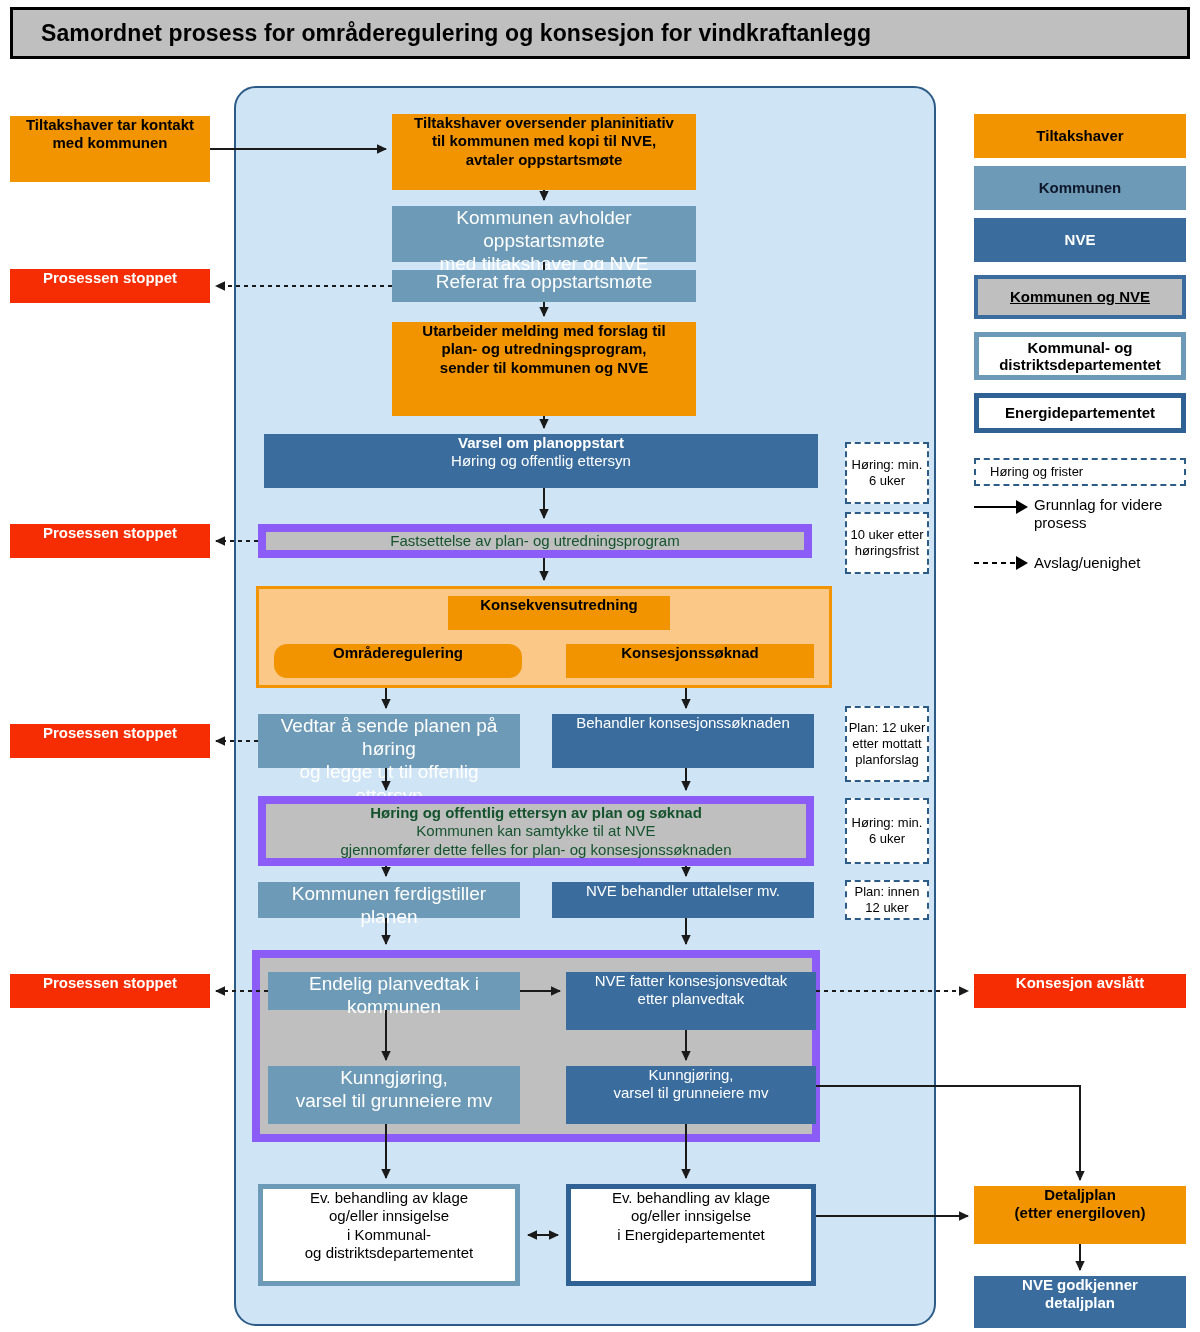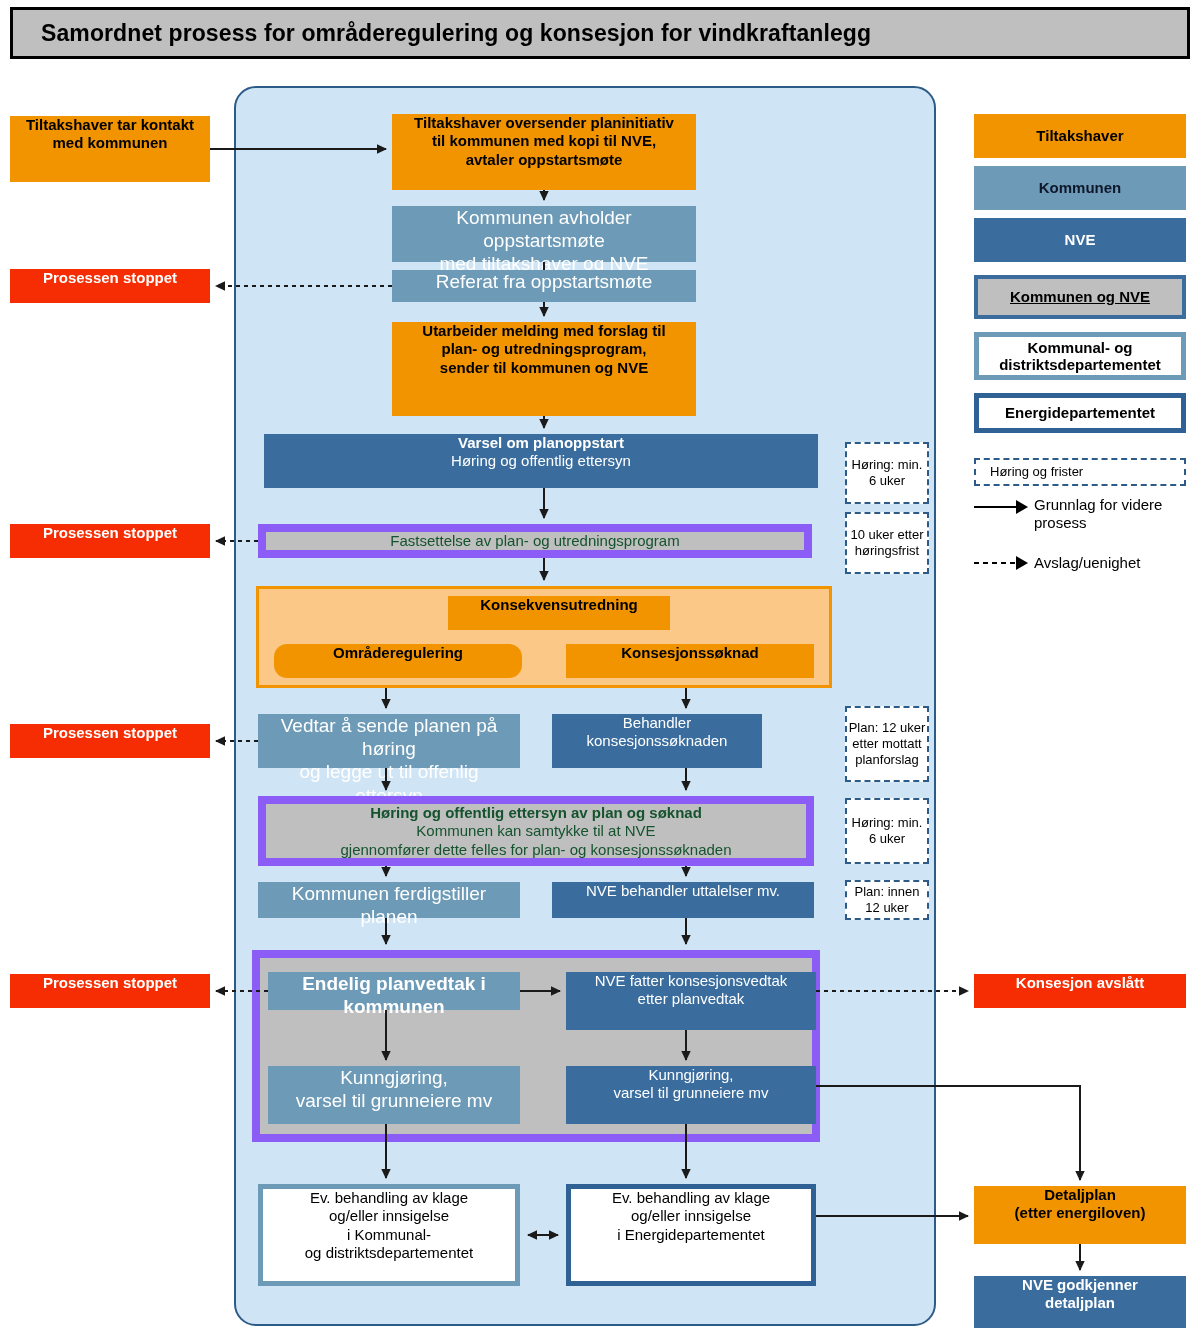--- a/index.html
+++ b/index.html
@@ -138,42 +138,42 @@
   <div class="node orange" style="left:566px;top:644px;width:248px;height:34px;">
     <span>Konsesjonssøknad</span>
   </div>
 
   <div class="node komm" style="left:258px;top:714px;width:262px;height:54px;">
     <span>
       <span>Vedtar å sende planen på høring</span>
       <span>og legge ut til offenlig ettersyn</span>
     </span>
   </div>
-  <div class="node nve" style="left:552px;top:714px;width:210px;height:54px;">
+  <div class="node nve" style="left:552px;top:714px;width:262px;height:54px;">
     <span>Behandler konsesjonssøknaden</span>
   </div>
 
   <div class="node grayblue" style="left:258px;top:796px;width:556px;height:70px;">
     <span>
       <span style="font-weight:bold">Høring og offentlig ettersyn av plan og søknad</span>
       <span>Kommunen kan samtykke til at NVE</span>
       <span>gjennomfører dette felles for plan- og konsesjonssøknaden</span>
     </span>
   </div>
 
   <div class="node komm" style="left:258px;top:882px;width:262px;height:36px;">
     <span>Kommunen ferdigstiller planen</span>
   </div>
   <div class="node nve" style="left:552px;top:882px;width:262px;height:36px;">
     <span>NVE behandler uttalelser mv.</span>
   </div>
 
   <div class="node grayblue" style="left:252px;top:950px;width:568px;height:192px;"></div>
 
-  <div class="node komm" style="left:268px;top:972px;width:252px;height:38px;font-weight:bold;">
+  <div class="node komm" style="left:268px;top:972px;width:252px;height:38px;">
     <span>Endelig planvedtak i kommunen</span>
   </div>
   <div class="node nve" style="left:566px;top:972px;width:250px;height:58px;">
     <span>
       <span>NVE fatter konsesjonsvedtak</span>
       <span>etter planvedtak</span>
     </span>
   </div>
 
   <div class="node komm" style="left:268px;top:1066px;width:252px;height:58px;">

